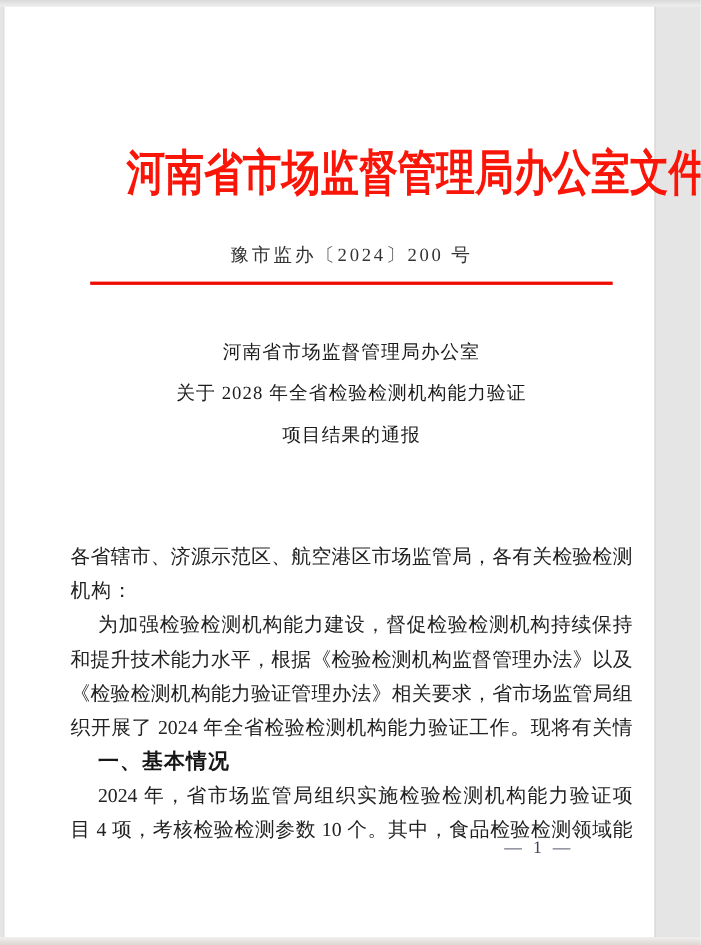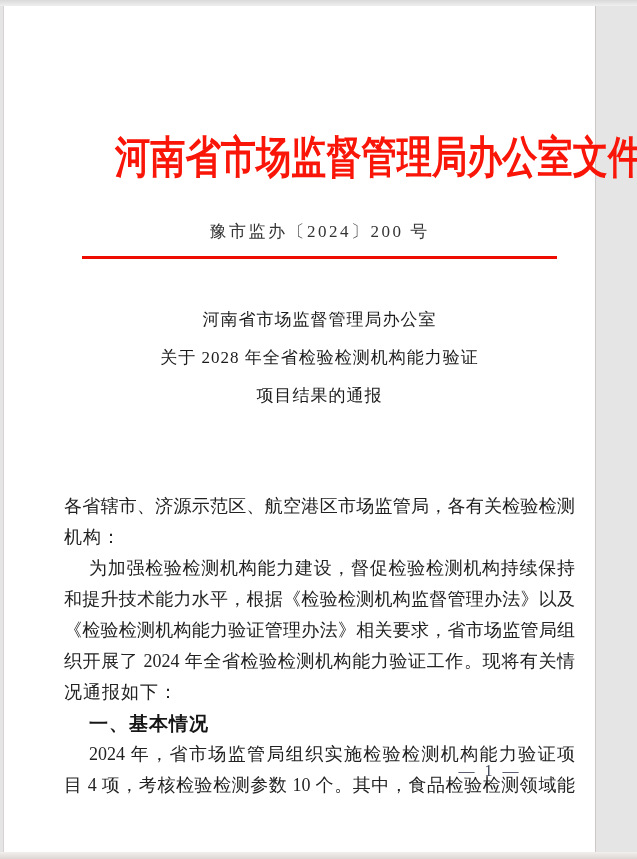--- a/index.html
+++ b/index.html
@@ -119,21 +119,20 @@
       <div>项目结果的通报</div>
     </div>
 
     <div class="body-text">
       <div class="line">各省辖市、济源示范区、航空港区市场监管局，各有关检验检测</div>
       <div class="line short">机构：</div>
       <div class="line indent">为加强检验检测机构能力建设，督促检验检测机构持续保持</div>
       <div class="line">和提升技术能力水平，根据《检验检测机构监督管理办法》以及</div>
       <div class="line">《检验检测机构能力验证管理办法》相关要求，省市场监管局组</div>
       <div class="line">织开展了 2024 年全省检验检测机构能力验证工作。现将有关情</div>
-      <div class="line short">况通报如下：</div>
       <div class="line short indent heading">一、基本情况</div>
       <div class="line indent">2024 年，省市场监管局组织实施检验检测机构能力验证项</div>
       <div class="line">目 4 项，考核检验检测参数 10 个。其中，食品检验检测领域能</div>
     </div>
 
   </div>
 
   <div class="page-number">— 1 —</div>
 
 </div>

